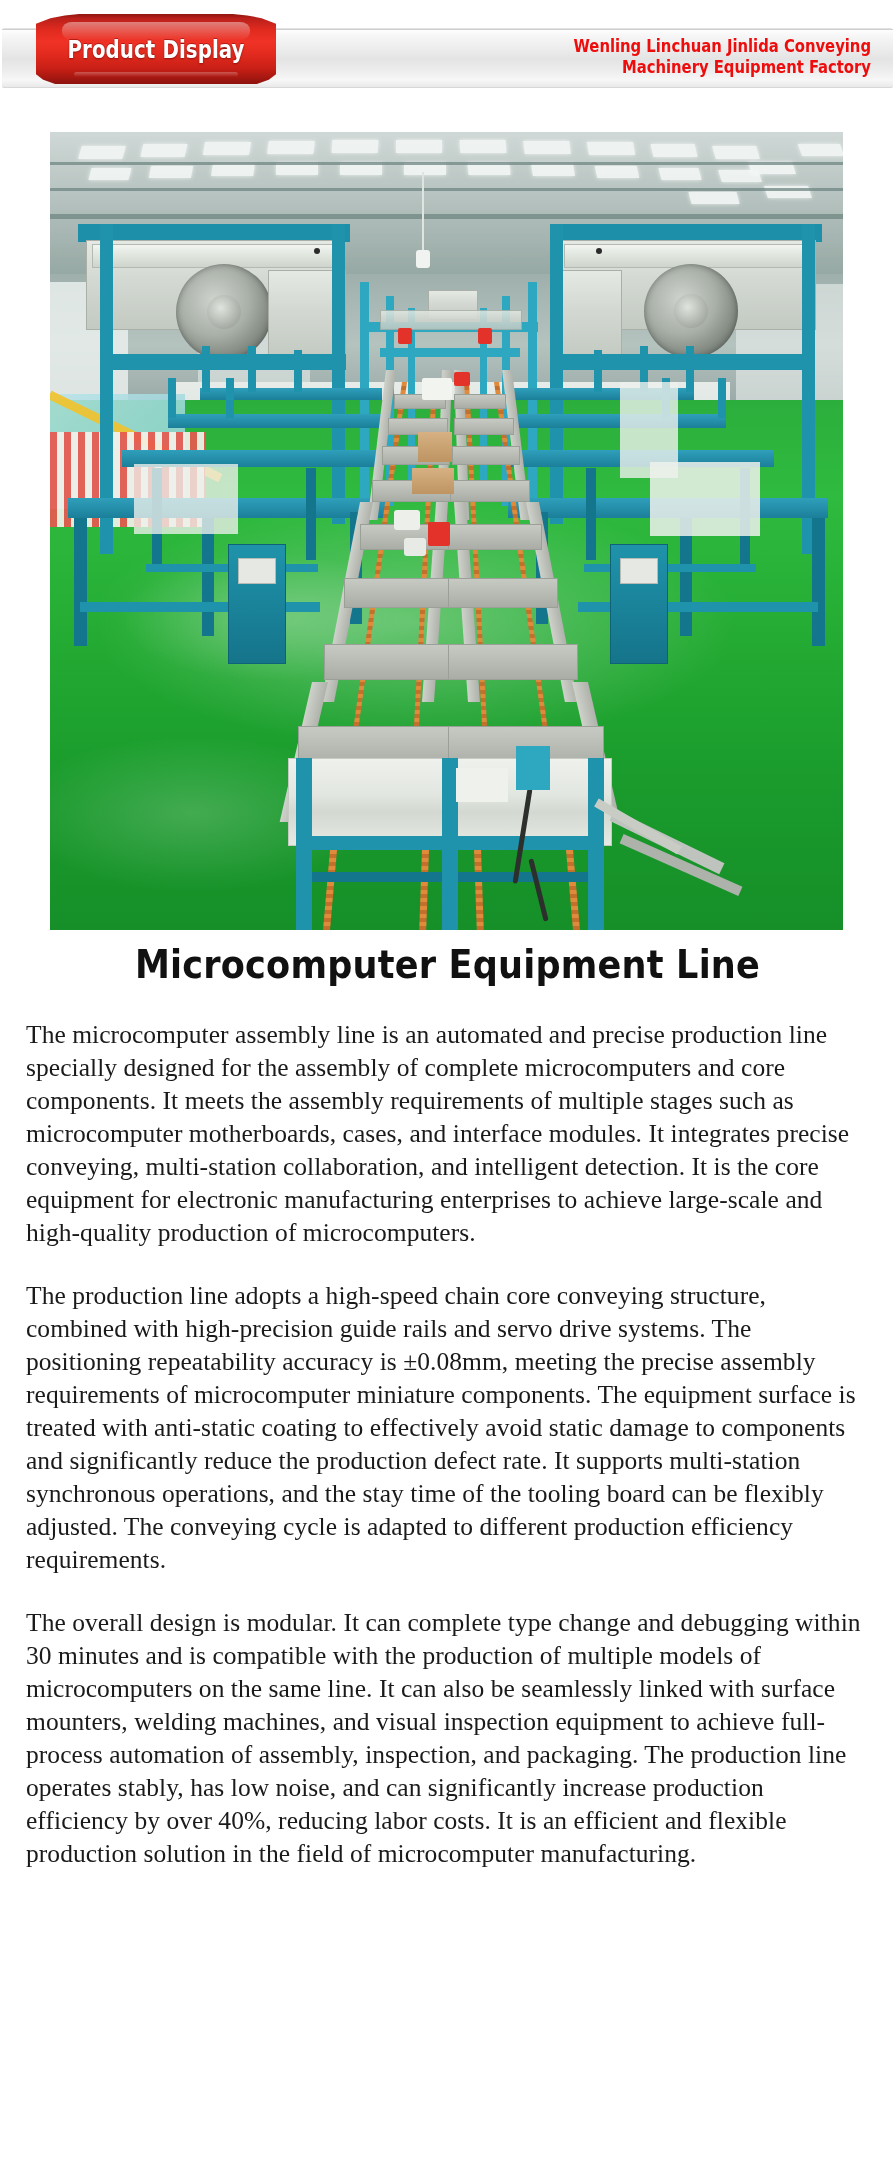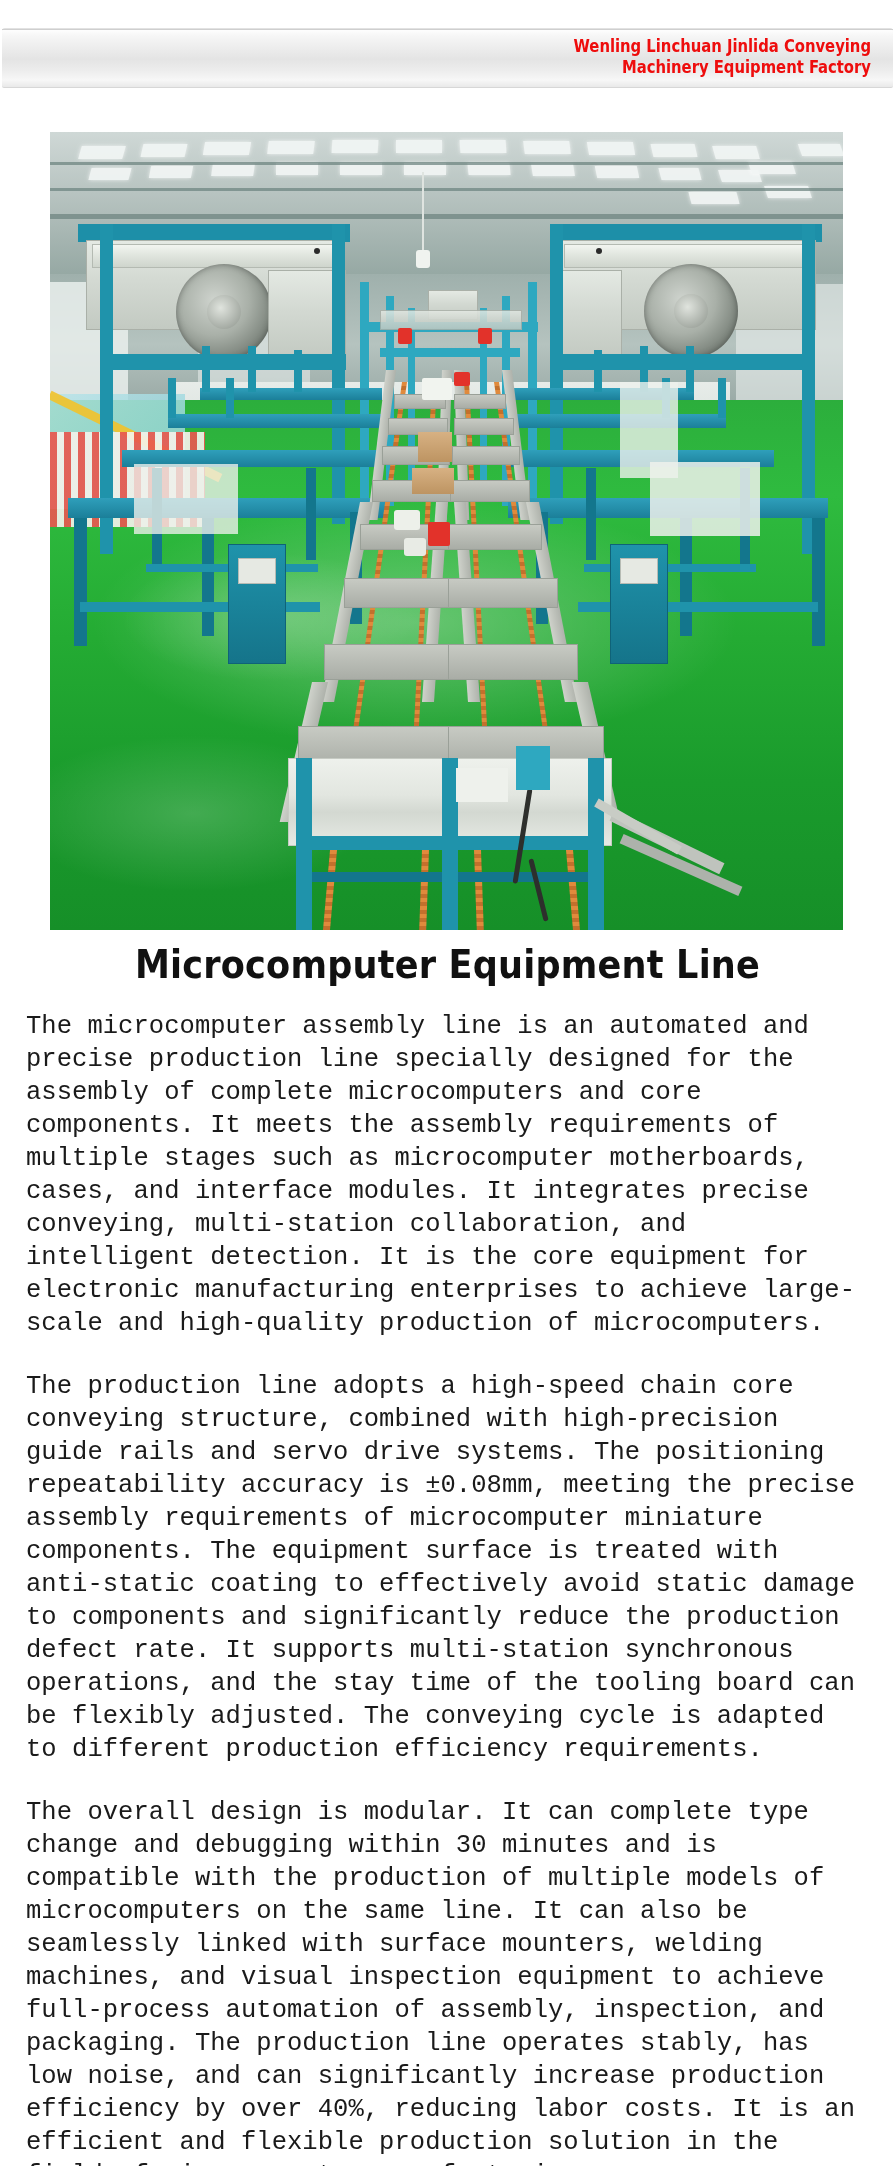--- a/index.html
+++ b/index.html
@@ -208,36 +208,42 @@
     text-align:center;
     color:#111111;
     font-family:"Liberation Sans Narrow","DejaVu Sans Condensed","Liberation Sans", sans-serif;
     font-size:39px; font-weight:bold;
     letter-spacing:.2px;
   }
   .body-copy{
     position:absolute; left:26px; top:1010px; width:840px;
   }
   .body-copy p{
-    margin:0 0 30px 0;
+    margin:8px 0 30px 0;
     color:#1a1a1a;
-    font-family:Liberation Mono, monospace;
+    font-family:Liberation Serif, serif;
     font-size:25.5px;
     line-height:33px;
     text-align:left;
     letter-spacing:.05px;
   }
   .body-copy p:last-child{margin-bottom:0;}
 </style>
 </head>
 <body>
 
 <div class="header">
   <div class="header-bar"></div>
 
+  <div class="tab-wrap">
+    <div class="tab-shape"></div>
+    <div class="tab-gloss"></div>
+    <div class="tab-gloss2"></div>
+    <div class="tab-label">Product Display</div>
+  </div>
 
   <div class="company">
     <span>Wenling Linchuan Jinlida Conveying</span>
     <span>Machinery Equipment Factory</span>
   </div>
 </div>
 
 <div class="photo" aria-label="Microcomputer assembly line with teal workbenches and central chain conveyor in a factory with green epoxy floor">
   <div class="photo-inner">
 

